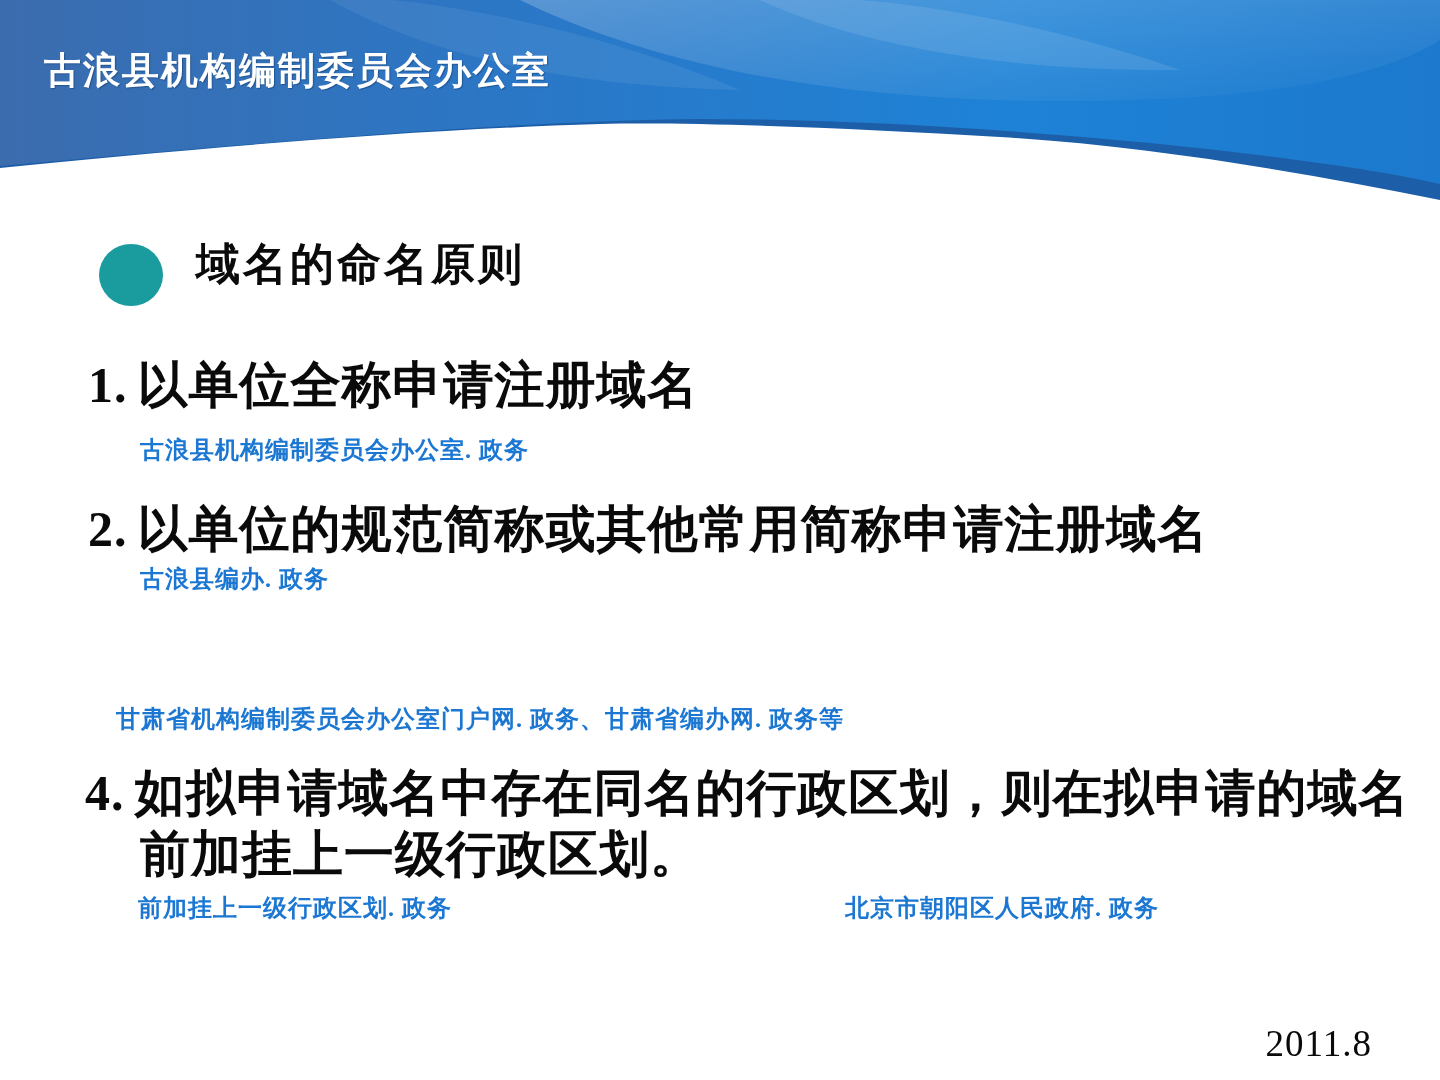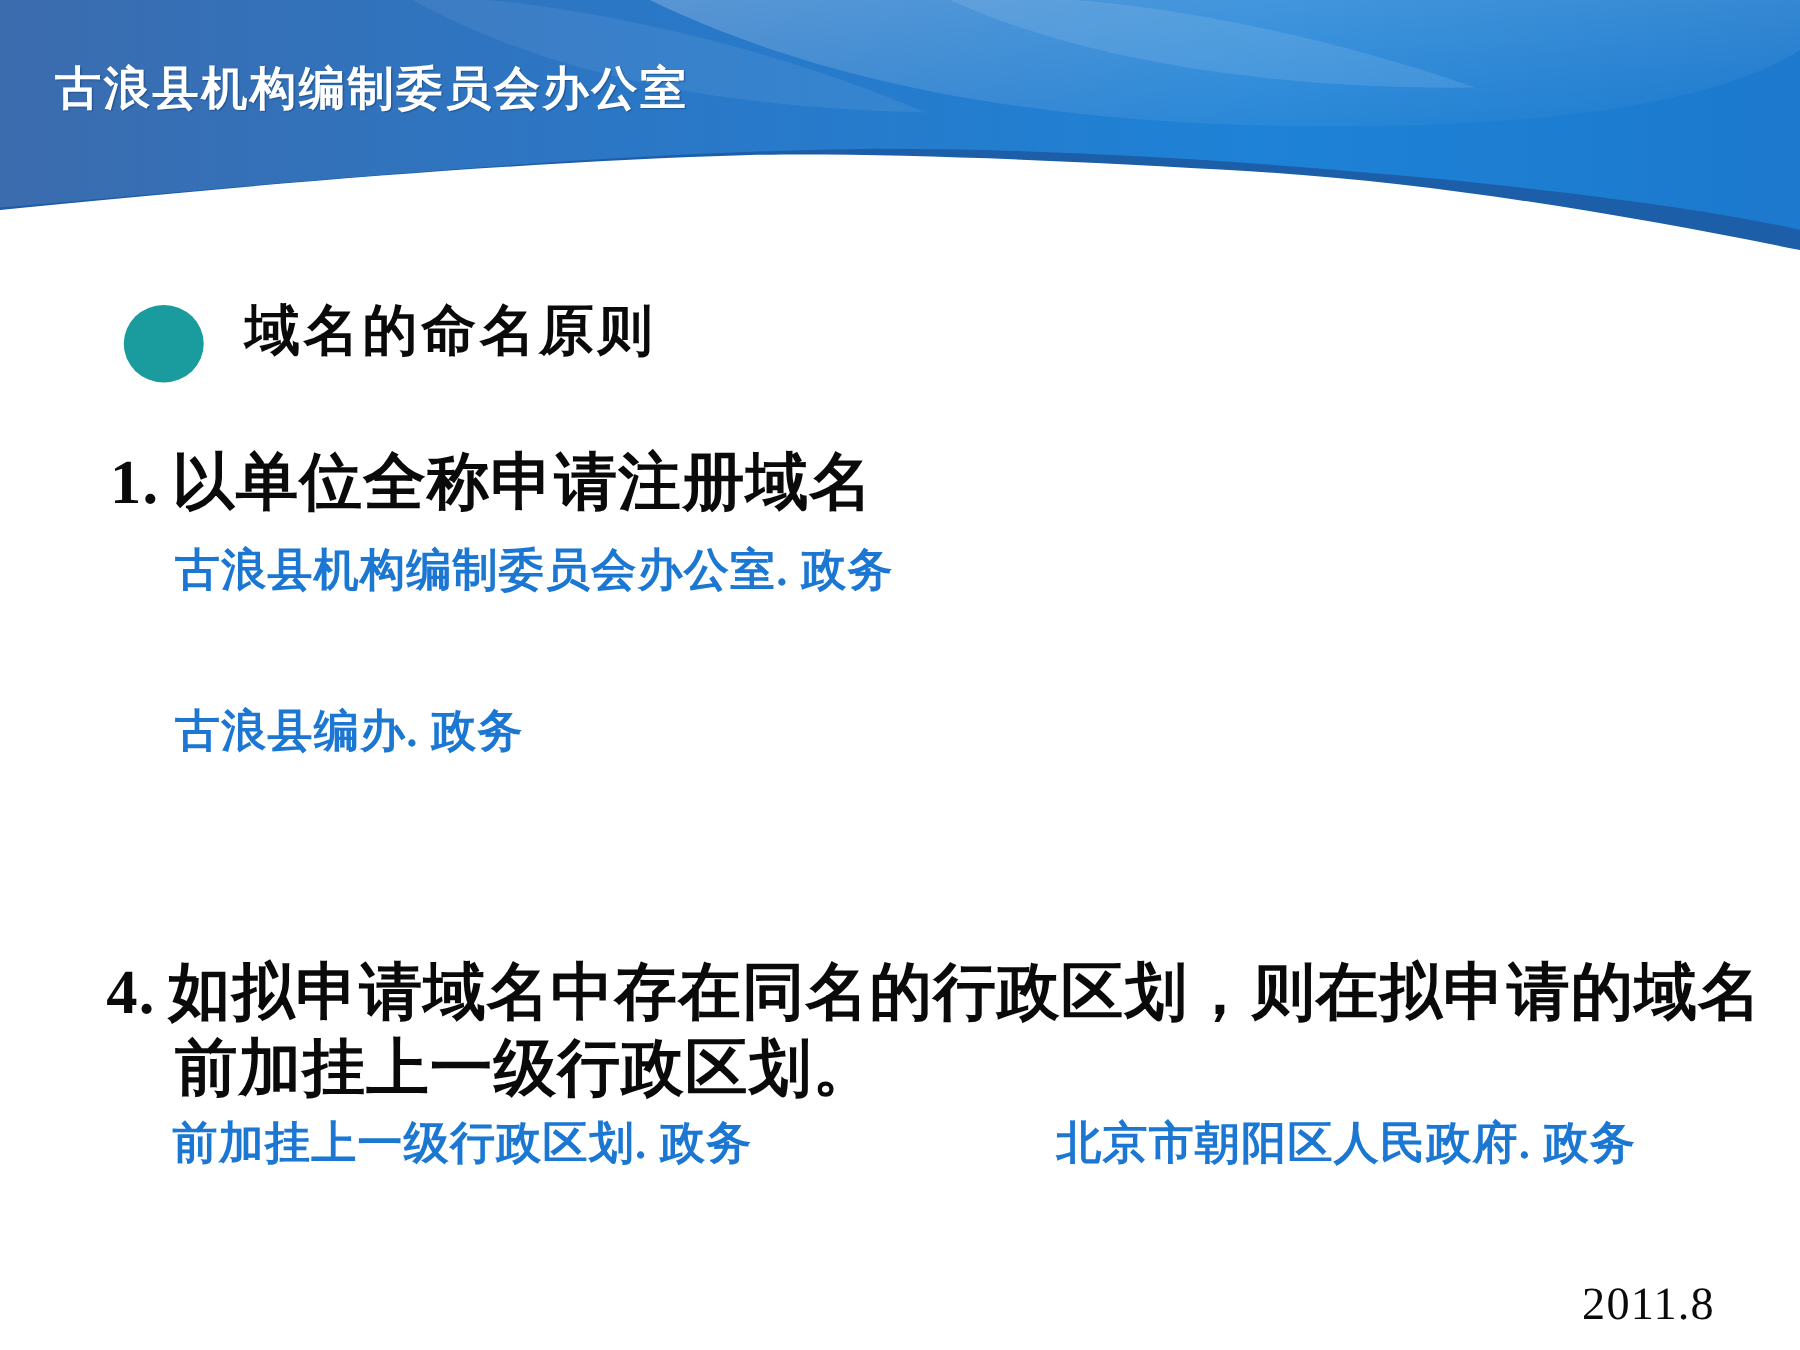--- a/index.html
+++ b/index.html
@@ -60,21 +60,21 @@
     line-height: 1.1;
   }
   .black-item {
     font-size: 50px;
     font-weight: 700;
     color: #0a0a0a;
     letter-spacing: 1px;
   }
   .black-item .num { margin-right: 10px; }
   .blue-example {
-    font-size: 36px;
+    font-size: 24px;
     font-weight: 700;
     color: #1b77d2;
     letter-spacing: 1px;
   }
 
   .pos-item1   { left: 88px;  top: 358px; }
   .pos-sub1    { left: 140px; top: 437px; }
   .pos-item2   { left: 88px;  top: 502px; }
   .pos-sub2    { left: 140px; top: 566px; }
   .pos-item3   { left: 88px;  top: 638px; }
@@ -126,22 +126,26 @@
   </div>
 
   <div class="title-bullet"></div>
   <div class="slide-title">域名的命名原则</div>
 
   <div class="line black-item pos-item1">
     <span class="num">1.</span><span>以单位全称申请注册域名</span>
   </div>
   <div class="line blue-example pos-sub1">古浪县机构编制委员会办公室. 政务</div>
 
+  <div class="line black-item pos-item2">
+    <span class="num">2.</span><span>以单位的规范简称或其他常用简称申请注册域名</span>
+  </div>
   <div class="line blue-example pos-sub2">古浪县编办. 政务</div>
 
+  <div class="line blue-example pos-sub3">甘肃省机构编制委员会办公室门户网. 政务、甘肃省编办网. 政务等</div>
 
   <div class="line black-item pos-item4a">
     <span class="num">4.</span><span>如拟申请域名中存在同名的行政区划，则在拟申请的域名</span>
   </div>
   <div class="line black-item pos-item4b">前加挂上一级行政区划。</div>
   <div class="line blue-example pos-sub4l">前加挂上一级行政区划. 政务</div>
   <div class="line blue-example pos-sub4r">北京市朝阳区人民政府. 政务</div>
 
   <div class="footer-date">2011.8</div>
 

